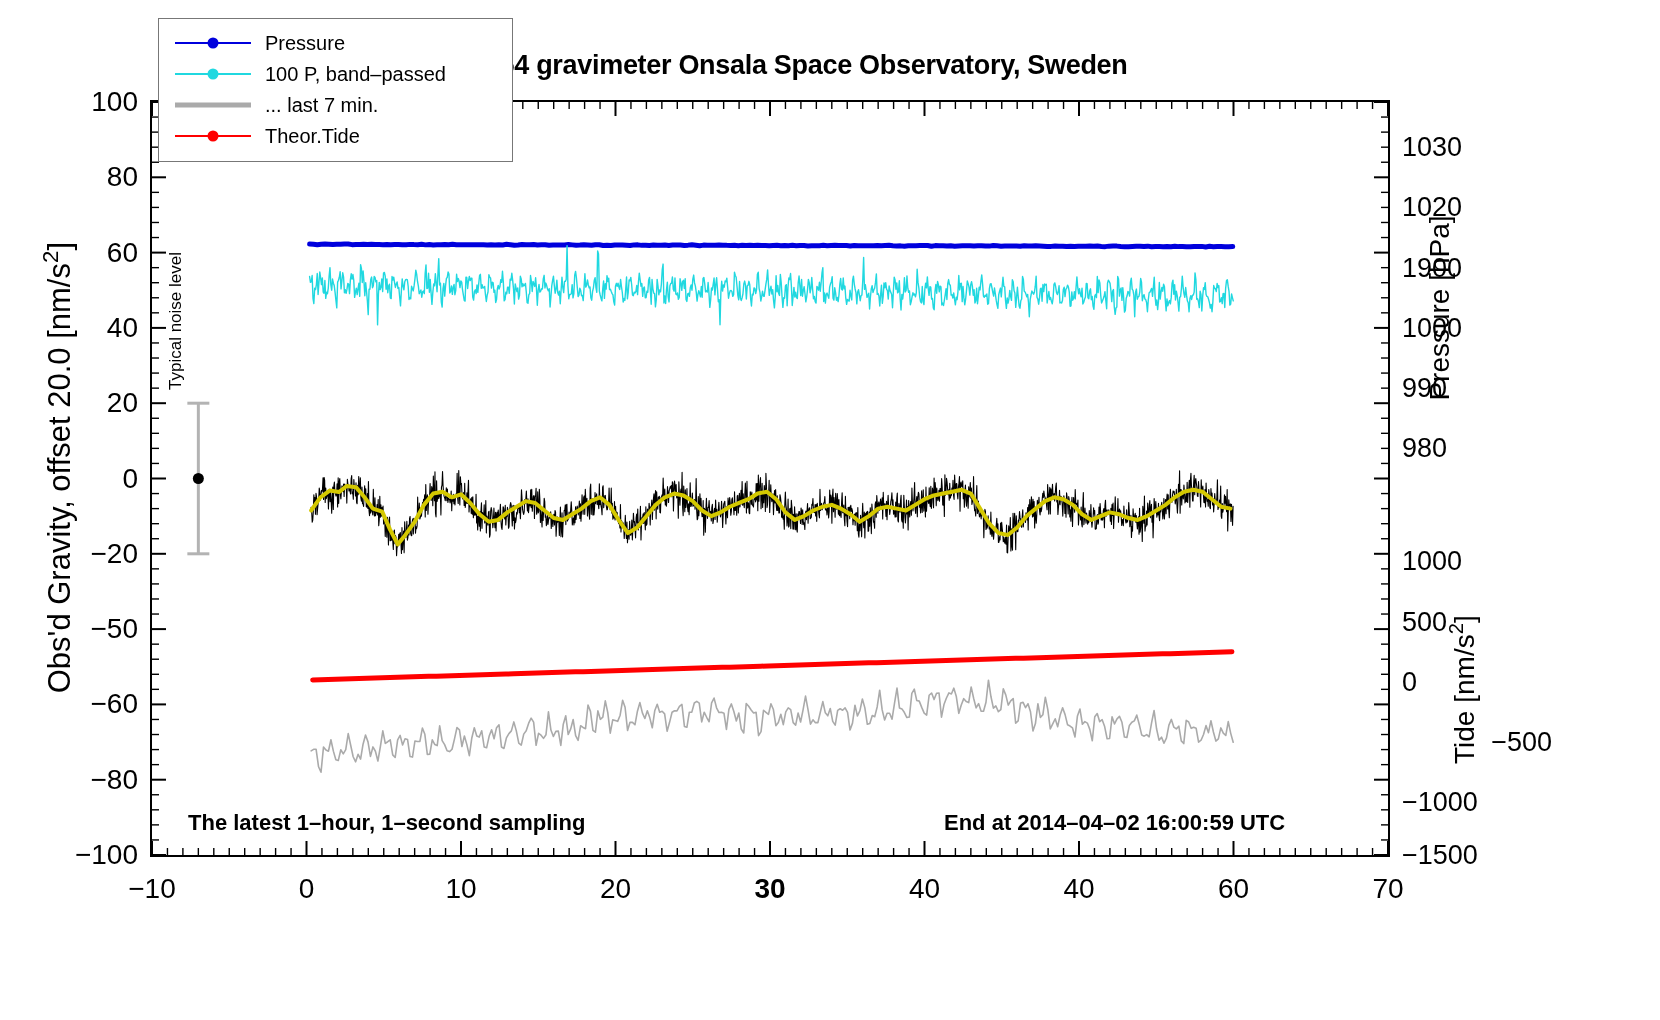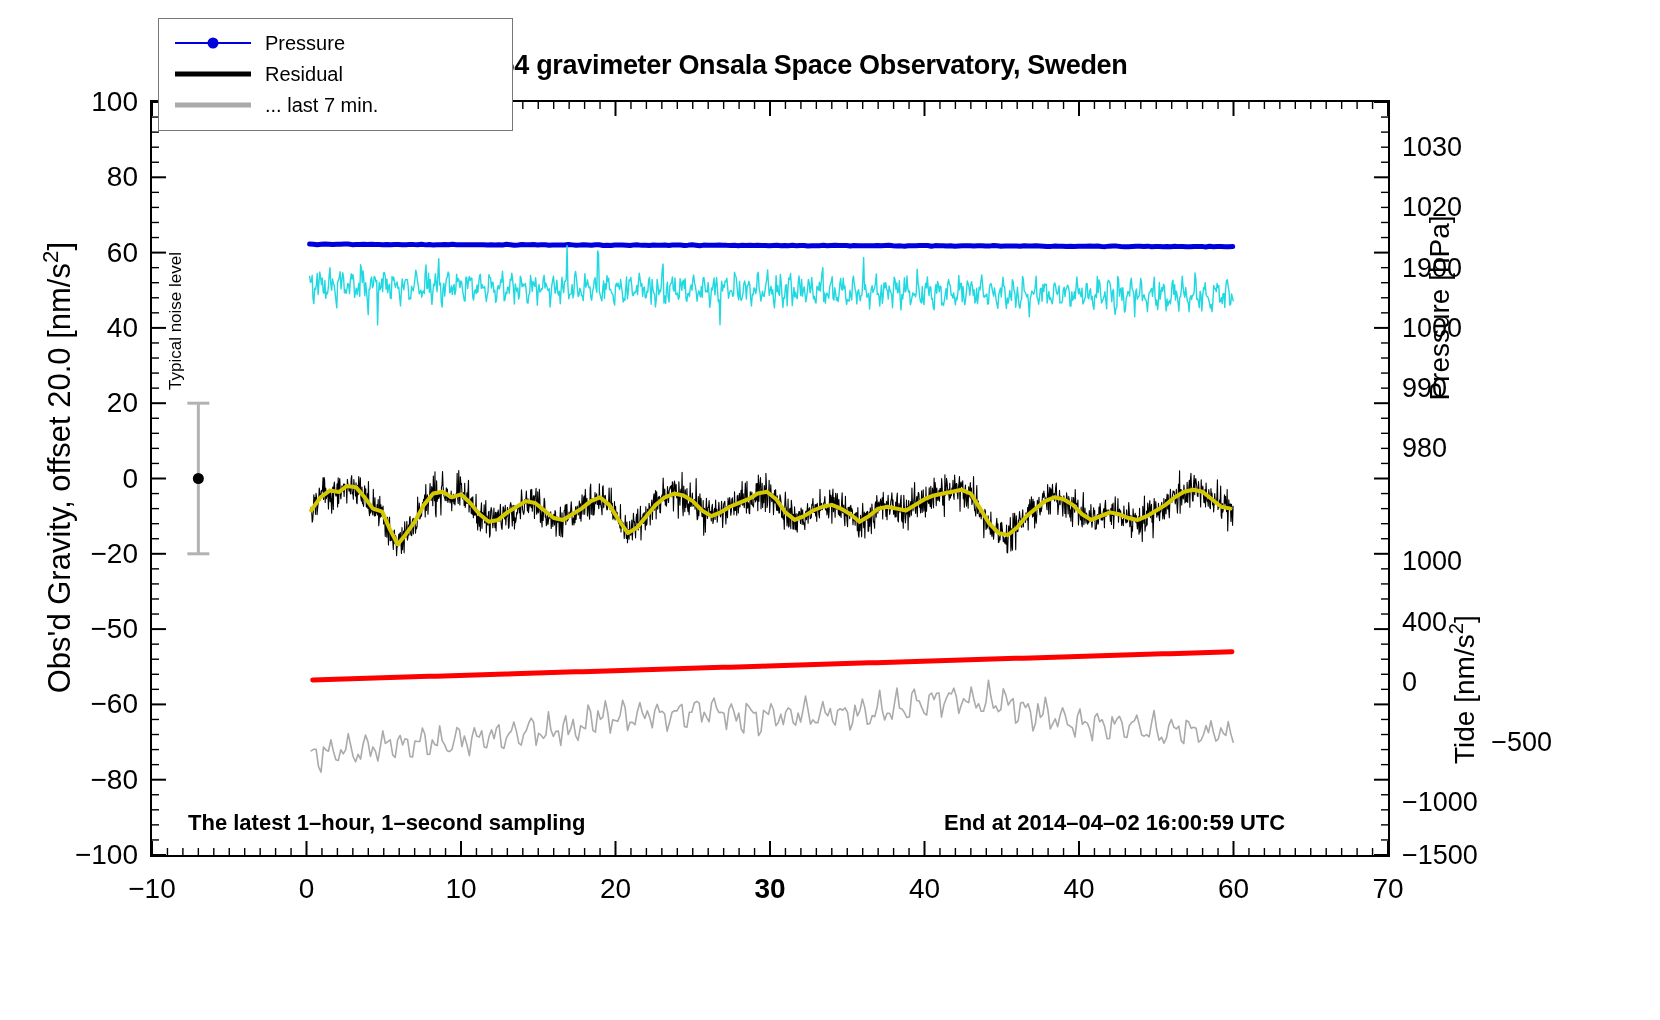--- a/index.html
+++ b/index.html
@@ -70,21 +70,21 @@
       <div class="ytick" style="top: 855px;">−100</div>
     </div>
   <div id="rtick-wrap" class="abs">
       <div class="rtick" style="top: 147.18px;">1030</div>
       <div class="rtick" style="top: 207.42px;">1020</div>
       <div class="rtick" style="top: 267.66px;">1900</div>
       <div class="rtick" style="top: 327.9px;">1000</div>
       <div class="rtick" style="top: 388.14px;">990</div>
       <div class="rtick" style="top: 448.38px;">980</div>
       <div class="rtick" style="top: 561.33px;">1000</div>
-      <div class="rtick" style="top: 621.57px;">400</div>
+      <div class="rtick" style="top: 621.57px;">500</div>
       <div class="rtick" style="top: 681.81px;">0</div>
       <div class="rtick" style="top: 742.05px; text-align: right;">−500</div>
       <div class="rtick" style="top: 802.29px;">−1000</div>
       <div class="rtick" style="top: 855px;">−1500</div>
     </div>
   <div id="xtick-wrap" class="abs" style="left:0;top:0;width:1660px;height:1020px;">
       <div class="xtick abs" style="left: 152px;">−10</div>
       <div class="xtick abs" style="left: 306.5px;">0</div>
       <div class="xtick abs" style="left: 461px;">10</div>
       <div class="xtick abs" style="left: 615.5px;">20</div>
@@ -385,25 +385,33 @@
   <div id="legend" class="abs">
       <div class="legend-row">
         <span class="legend-sample">
           <span class="ln" style="border-top: 2px solid rgb(0, 0, 221);"></span>
           <span class="dot" style="background: rgb(0, 0, 221);"></span>
         </span>
         <span class="legend-label">Pressure</span>
       </div>
       <div class="legend-row">
         <span class="legend-sample">
-          <span class="ln" style="border-top: 5px solid rgb(0, 0, 0);"></span>
+          <span class="ln" style="border-top: 2px solid rgb(32, 216, 224);"></span>
+          <span class="dot" style="background: rgb(32, 216, 224);"></span>
         </span>
-        <span class="legend-label">Residual</span>
+        <span class="legend-label">100 P, band–passed</span>
       </div>
       <div class="legend-row">
         <span class="legend-sample">
           <span class="ln" style="border-top: 5px solid rgb(170, 170, 170);"></span>
         </span>
         <span class="legend-label">... last 7 min.</span>
       </div>
+      <div class="legend-row">
+        <span class="legend-sample">
+          <span class="ln" style="border-top: 2px solid rgb(255, 0, 0);"></span>
+          <span class="dot" style="background: rgb(255, 0, 0);"></span>
+        </span>
+        <span class="legend-label">Theor.Tide</span>
+      </div>
     </div>
 
 </div>
 
 </body></html>

